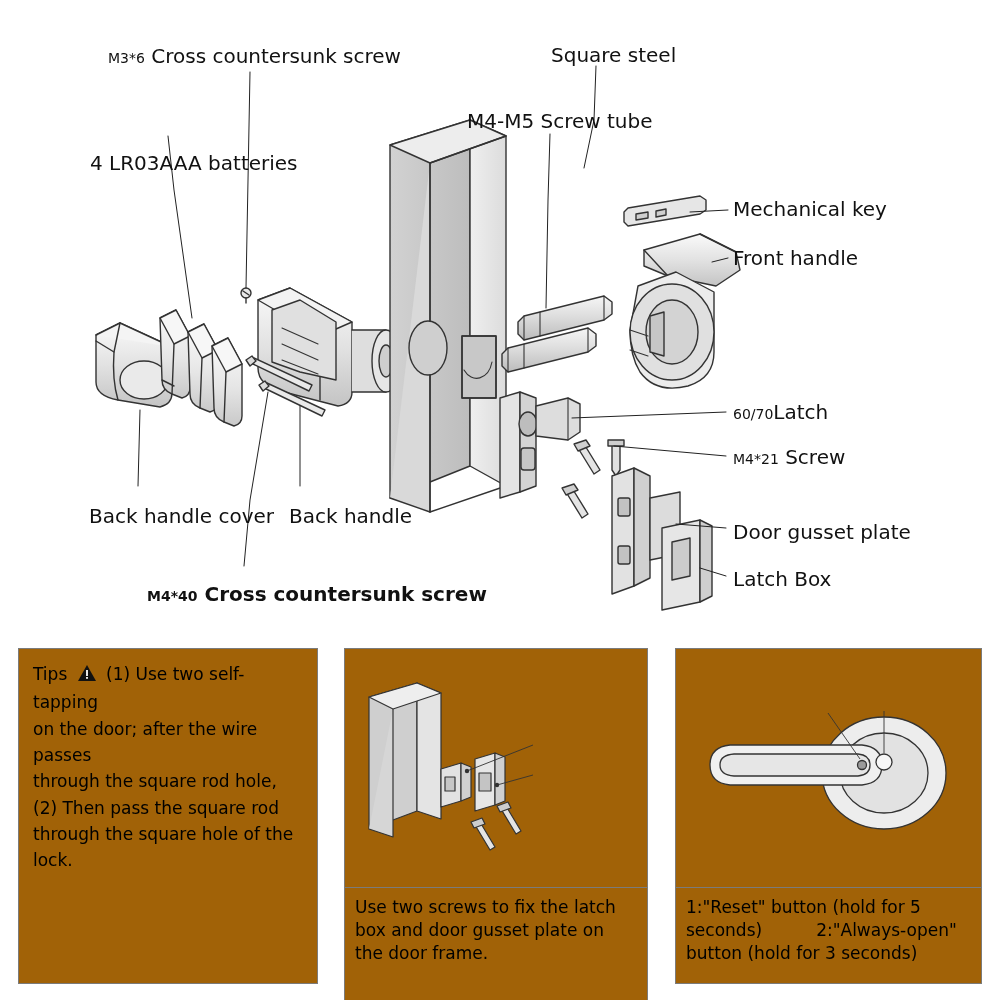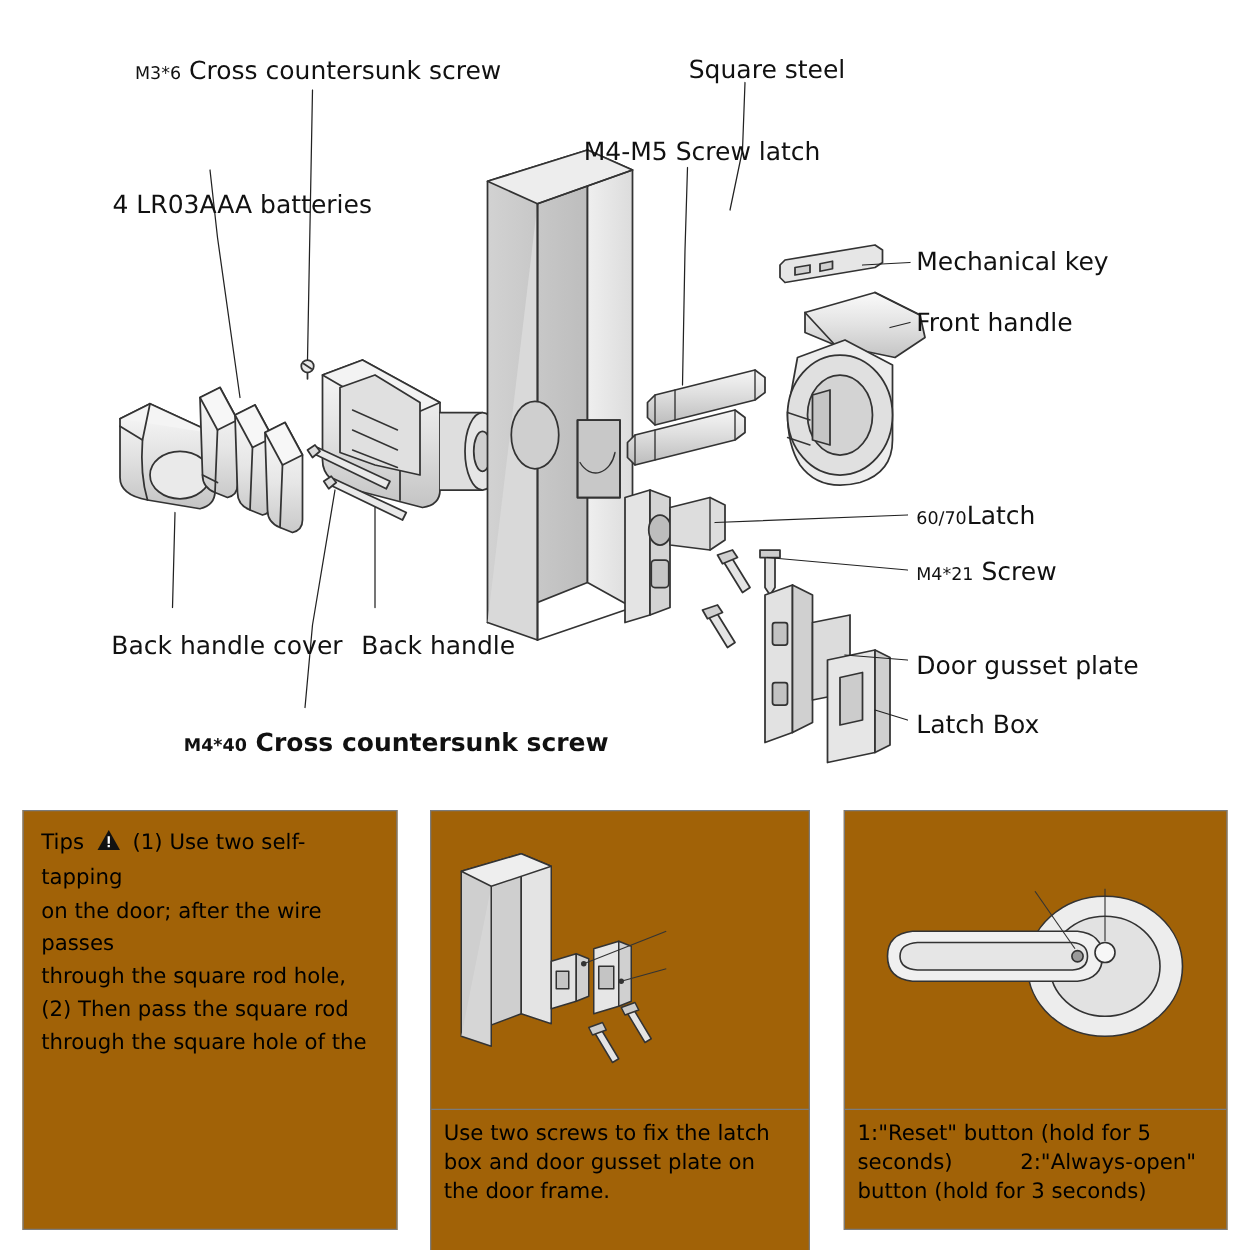--- a/index.html
+++ b/index.html
@@ -252,21 +252,21 @@
 
   <div class="lbl" style="left:90px; top:108px;margin-top:44px;">
     <span>4 LR03AAA batteries</span>
   </div>
 
   <div class="lbl" style="left:551px; top:44px;text-align:right;">
     <span>Square steel</span>
   </div>
 
   <div class="lbl" style="left:467px; top:110px;">
-    <span>M4-M5 Screw latch</span>
+    <span>M4-M5 Screw tube</span>
   </div>
 
   <div class="lbl" style="left:733px; top:198px;">
     <span>Mechanical key</span>
   </div>
 
   <div class="lbl" style="left:733px; top:247px;">
     <span>Front handle</span>
   </div>
 
@@ -310,20 +310,21 @@
             <rect x="9.1" y="6" width="1.8" height="6" fill="#fff"></rect>
             <rect x="9.1" y="13" width="1.8" height="1.8" fill="#fff"></rect>
           </svg>
         </span>
         <span>(1) Use two self-tapping</span>
       </div>
       <div>on the door; after the wire passes</div>
       <div>through the square rod hole,</div>
       <div>(2) Then pass the square rod</div>
       <div>through the square hole of the</div>
+      <div>lock.</div>
     </div>
   </div>
 
   <div class="panel" style="left:344px; top:648px; width:304px; height:427px;">
     <svg viewBox="0 0 304 240" width="304" height="240" style="position:absolute;left:0;top:0;">
       <g stroke="#333" fill="none" stroke-width="1.2" stroke-linejoin="round">
 
         <path d="M24 48 L72 34 L72 162 L24 180 Z" fill="#cfcfcf"></path>
         <path d="M72 34 L96 44 L96 170 L72 162 Z" fill="#e4e4e4"></path>
         <path d="M24 48 L72 34 L96 44 L48 60 Z" fill="#eeeeee"></path>

